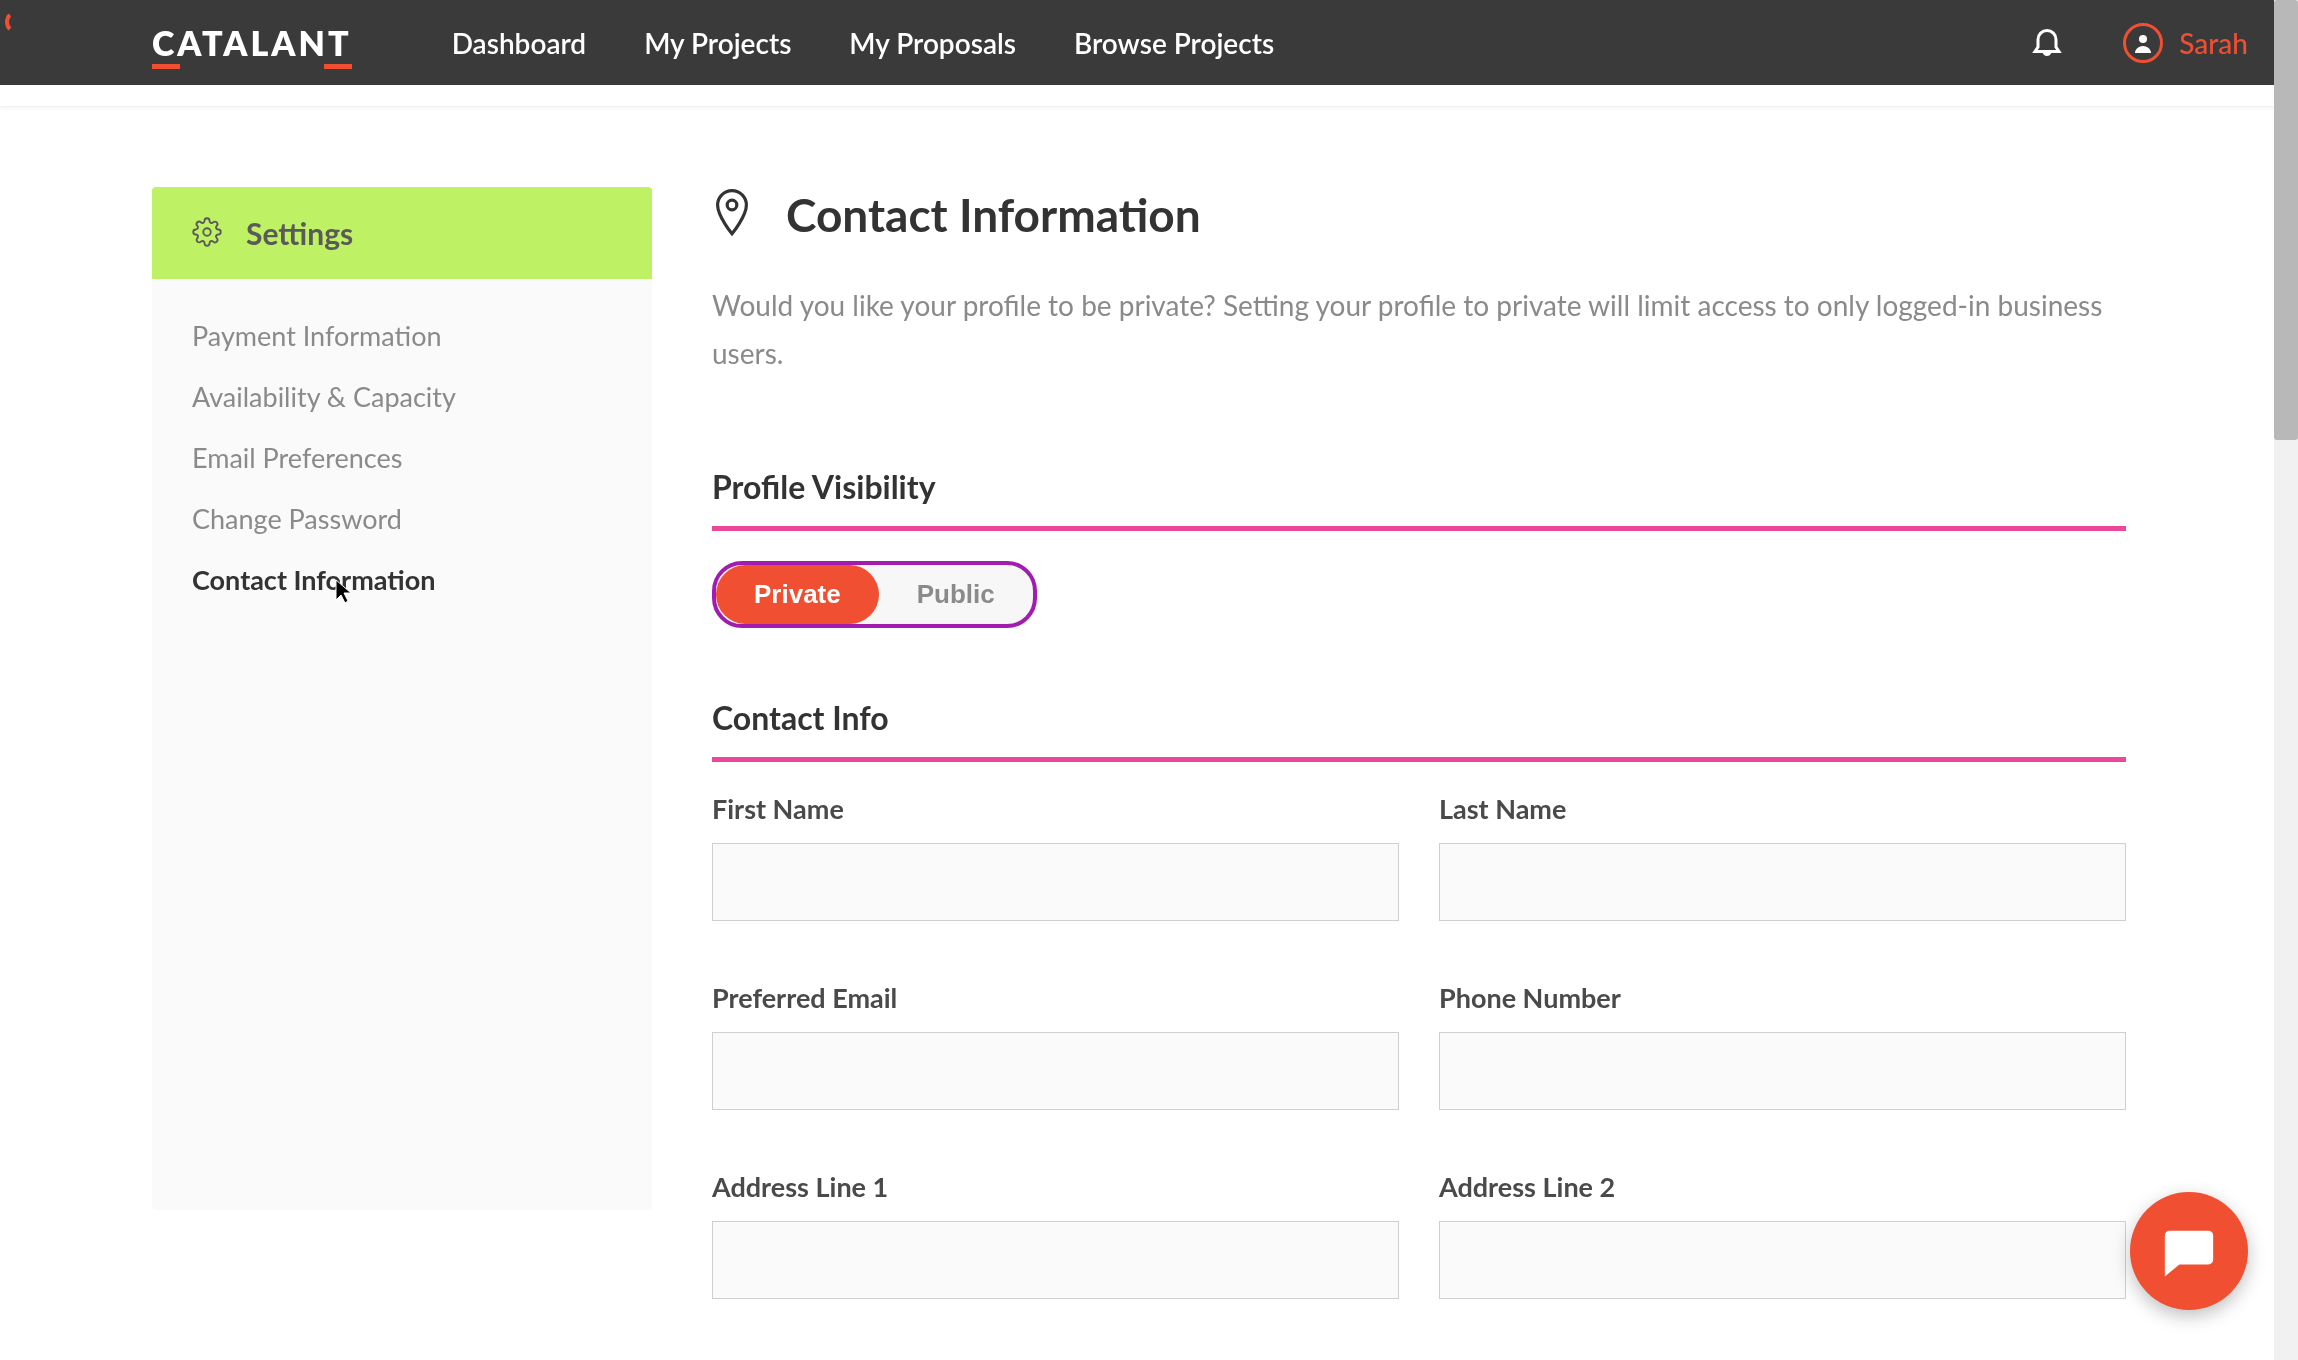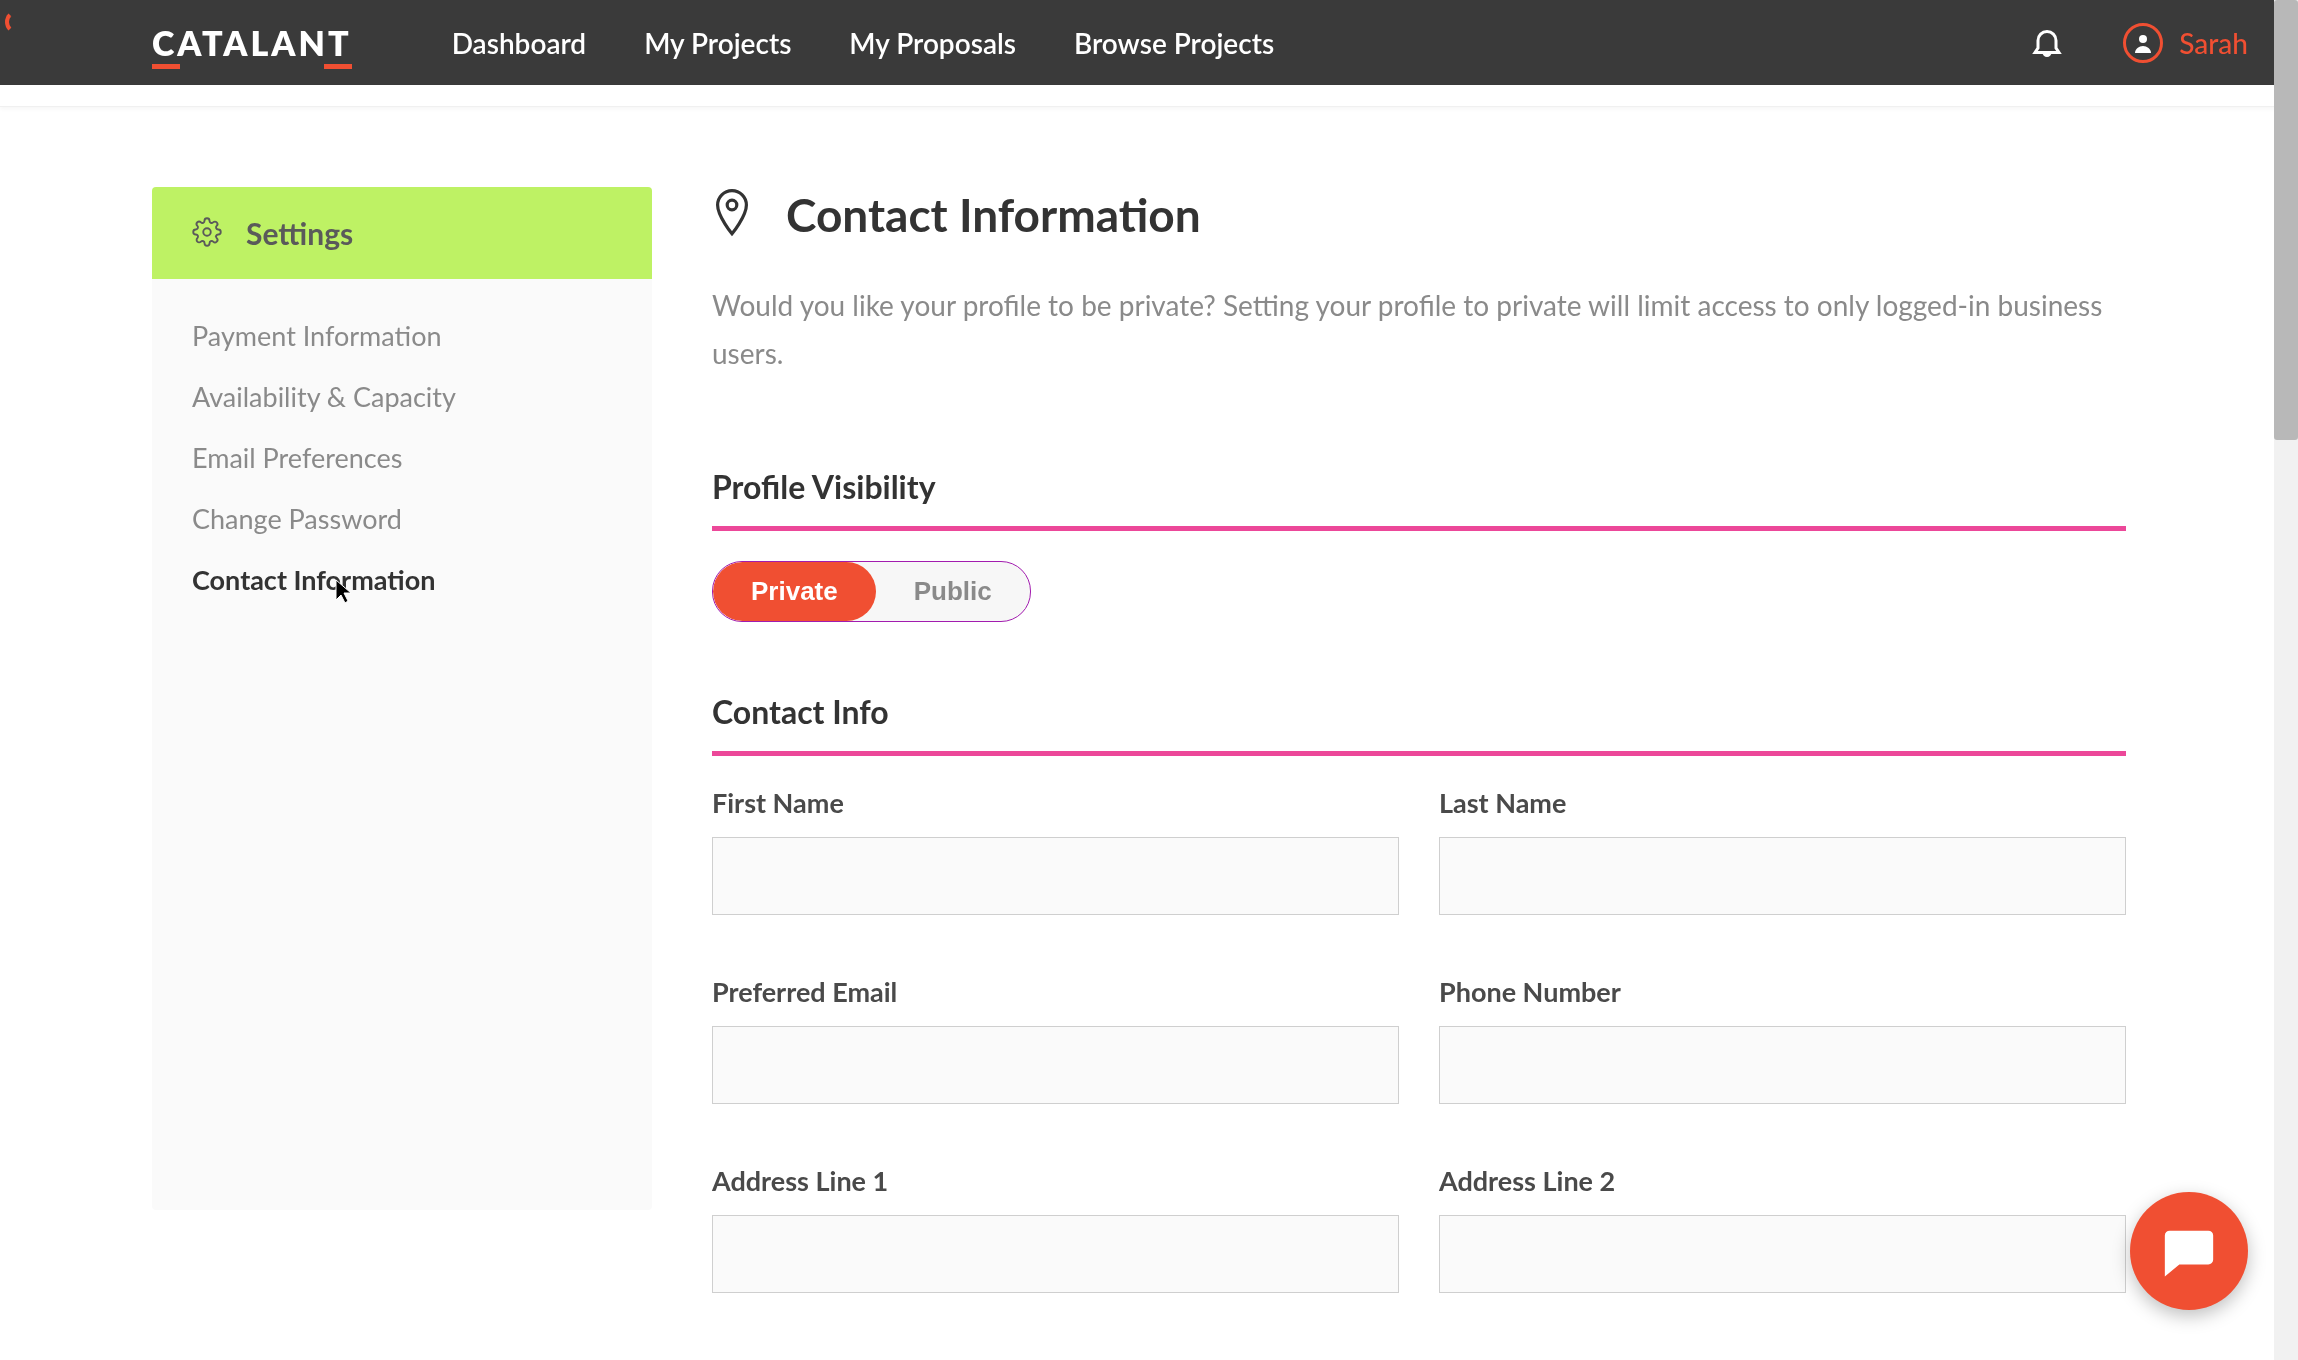--- a/index.html
+++ b/index.html
@@ -65,21 +65,21 @@
   .nav a {
     font-size: 28px;
     font-weight: 600;
     color: #fff;
     text-decoration: none;
     cursor: pointer;
   }
   .header-right {
     margin-left: auto;
     display: flex;
-    align-items: flex-end;
+    align-items: flex-start;
     gap: 58px;
   }
   .bell-icon svg { width: 36px; height: 36px; stroke: #fff; fill: none; stroke-width: 2; }
   .user {
     display: flex;
     align-items: center;
     gap: 16px;
     cursor: pointer;
   }
   .avatar {
@@ -166,21 +166,21 @@
     font-weight: 700;
     color:#333;
     padding-bottom: 20px;
     border-bottom: 5px solid #ec4899;
     margin-bottom: 30px;
   }
 
   
   .toggle {
     display:inline-flex;
-    border:1px solid #a21caf;
+    border:4px solid #a21caf;
     border-radius: 30px;
     overflow:hidden;
     margin-bottom: 70px;
     background:#F7F7F7;
   }
   .toggle-option {
     padding: 14px 38px;
     font-size: 26px;
     font-weight: 600;
     color:#8A8A8A;

